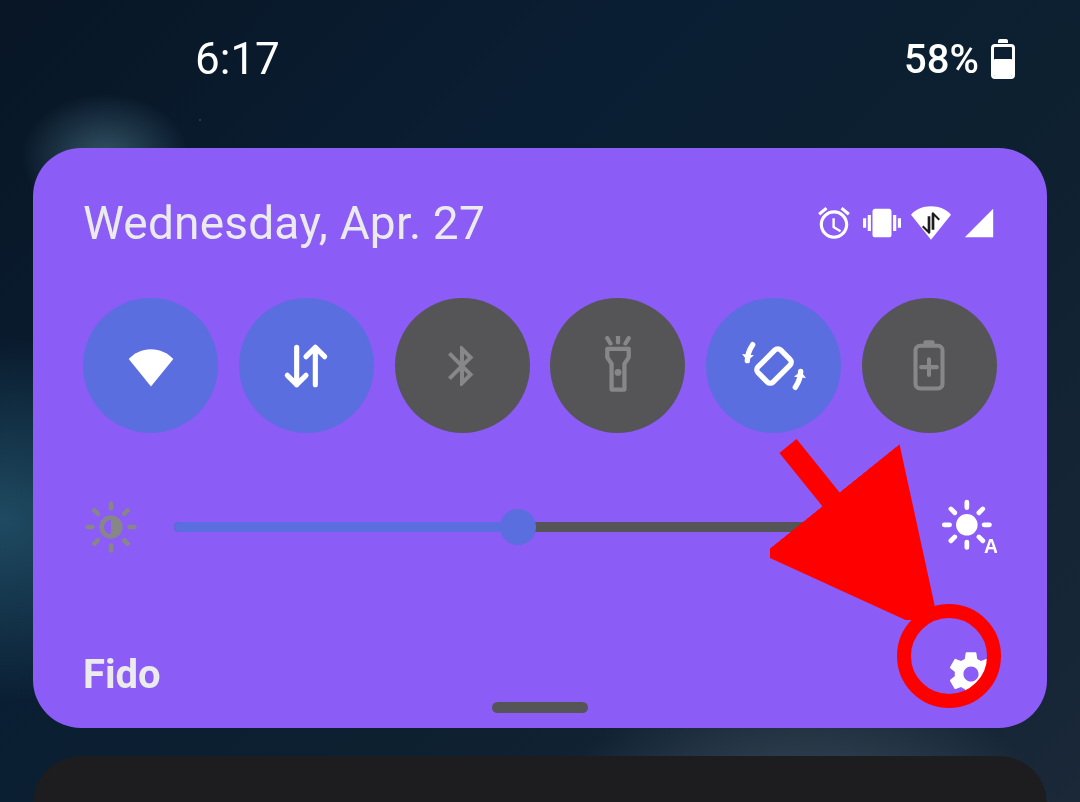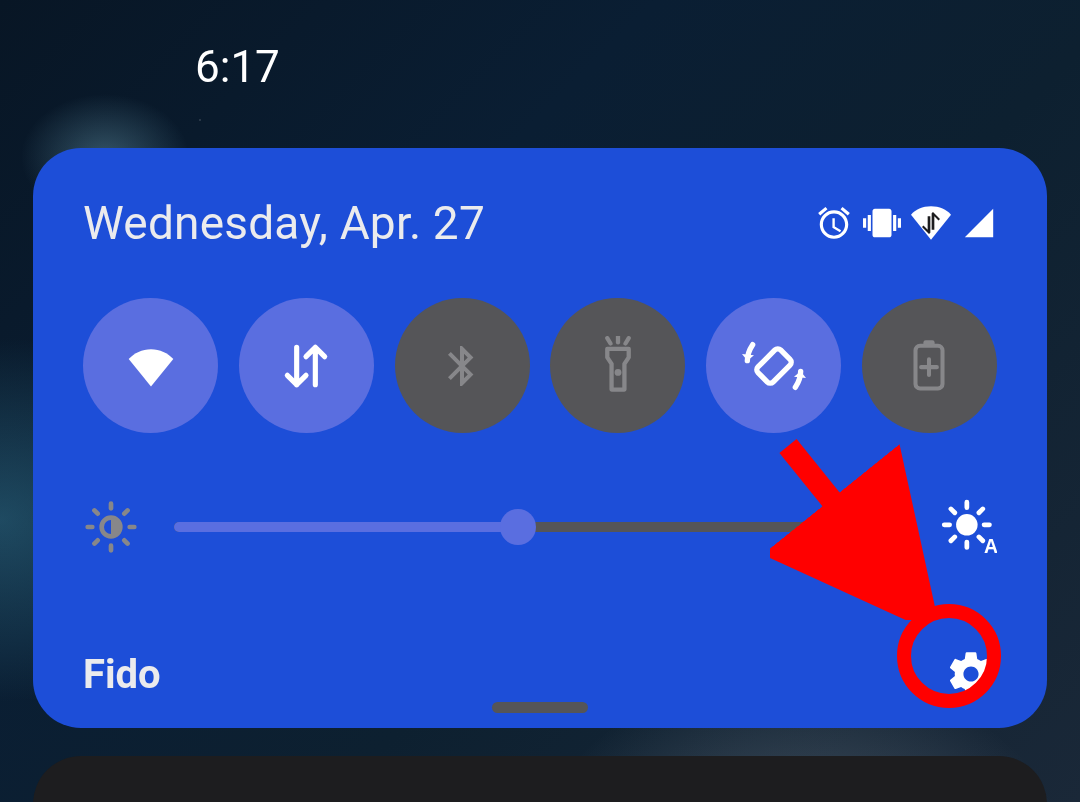--- a/index.html
+++ b/index.html
@@ -31,21 +31,21 @@
         radial-gradient(circle 1.5px at 200px 120px, rgba(255,255,255,.6), transparent 60%),
         radial-gradient(circle 1px at 720px 40px,  rgba(255,255,255,.5), transparent 60%),
         radial-gradient(circle 1px at 940px 130px, rgba(255,255,255,.5), transparent 60%),
         radial-gradient(circle 1px at 620px 210px, rgba(255,255,255,.4), transparent 60%),
         radial-gradient(circle 1px at 60px 660px,  rgba(255,255,255,.4), transparent 60%),
         radial-gradient(circle 1px at 140px 770px, rgba(255,255,255,.35),transparent 60%);
       pointer-events:none;
     }
     .status-bar {
       position: absolute;
-      top: 12px;
+      top: 4px;
       left: 0;
       right: 0;
       height: 110px;
       display: flex;
       justify-content: space-between;
       align-items: center;
       padding: 0 65px 0 195px;
       color: #ffffff;
     }
     .status-time {
@@ -91,21 +91,21 @@
       height: 4px;
       background: #fff;
       border-radius: 2px 2px 0 0;
     }
     .panel {
       position: absolute;
       left: 33px;
       right: 33px;
       top: 148px;
       height: 580px;
-      background: #1d4ed8;
+      background: #8b5cf6;
       border-radius: 48px;
       padding: 48px 50px 18px 50px;
       display: flex;
       flex-direction: column;
     }
     .panel-header {
       display: flex;
       justify-content: space-between;
       align-items: center;
       margin-bottom: 48px;
@@ -230,20 +230,28 @@
       border-radius: 48px 48px 0 0;
     }
   </style>
 </head>
 <body>
 
 <div class="wallpaper"></div>
 
 <div class="status-bar">
   <span class="status-time">6:17</span>
+  <div class="status-right">
+    <span class="battery-pct">58%</span>
+    <div class="battery-icon">
+      <div class="battery-tip"></div>
+      <div class="battery-body"></div>
+      <div class="battery-fill"></div>
+    </div>
+  </div>
 </div>
 
 <div class="panel">
 
   <div class="panel-header">
     <span class="date">Wednesday, Apr. 27</span>
     <div class="status-icons">
 
       <svg width="38" height="38" viewBox="0 0 24 24">
           <path d="M22 5.72l-4.6-3.86-1.29 1.53 4.6 3.86L22 5.72zM7.88 3.39L6.6 1.86 2 5.71l1.29 1.53 4.59-3.85zM12 4c-4.97 0-9 4.03-9 9s4.02 9 9 9c4.97 0 9-4.03 9-9s-4.03-9-9-9zm0 16c-3.87 0-7-3.13-7-7s3.13-7 7-7 7 3.13 7 7-3.13 7-7 7zm.5-11H11v6l4.75 2.85.75-1.23-4-2.37V9z"></path>

